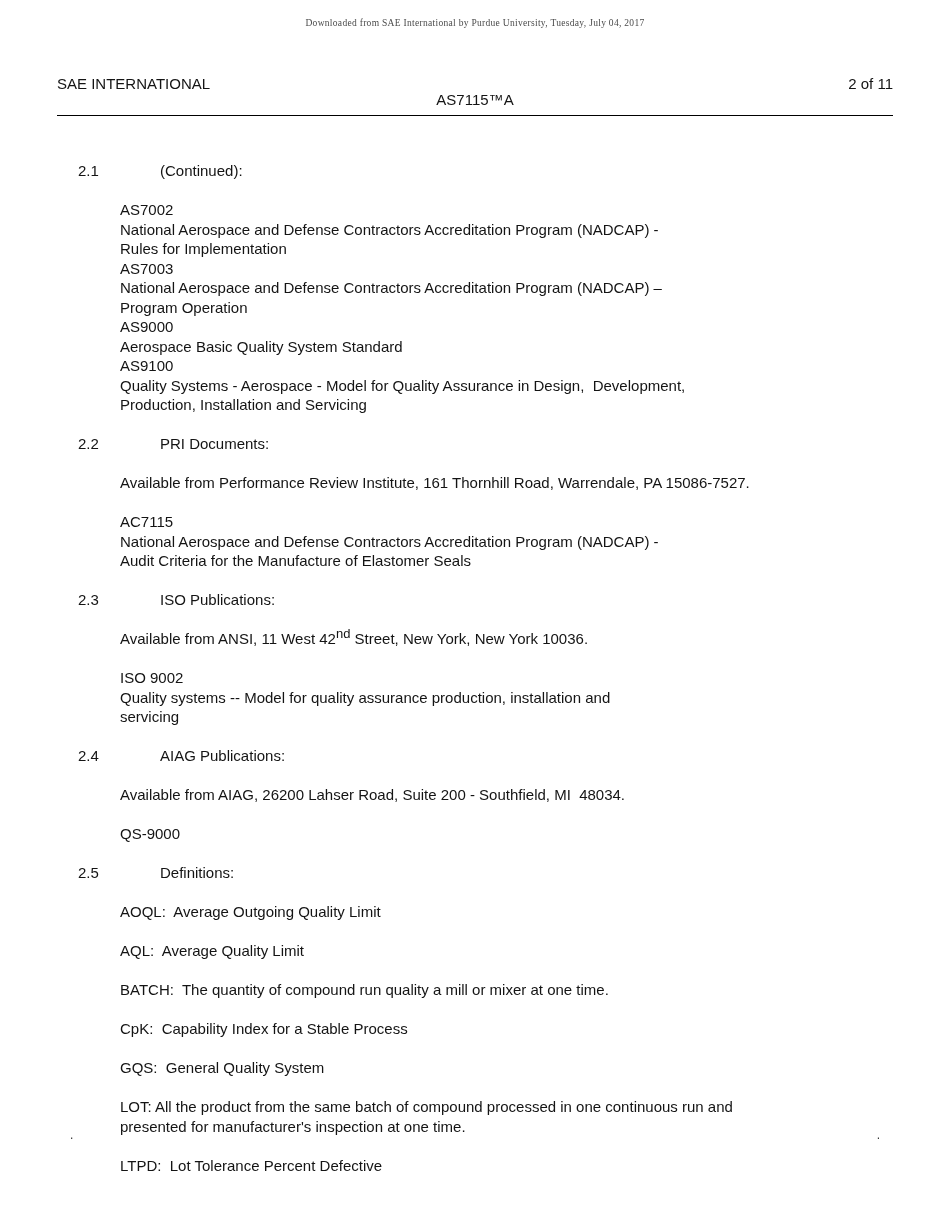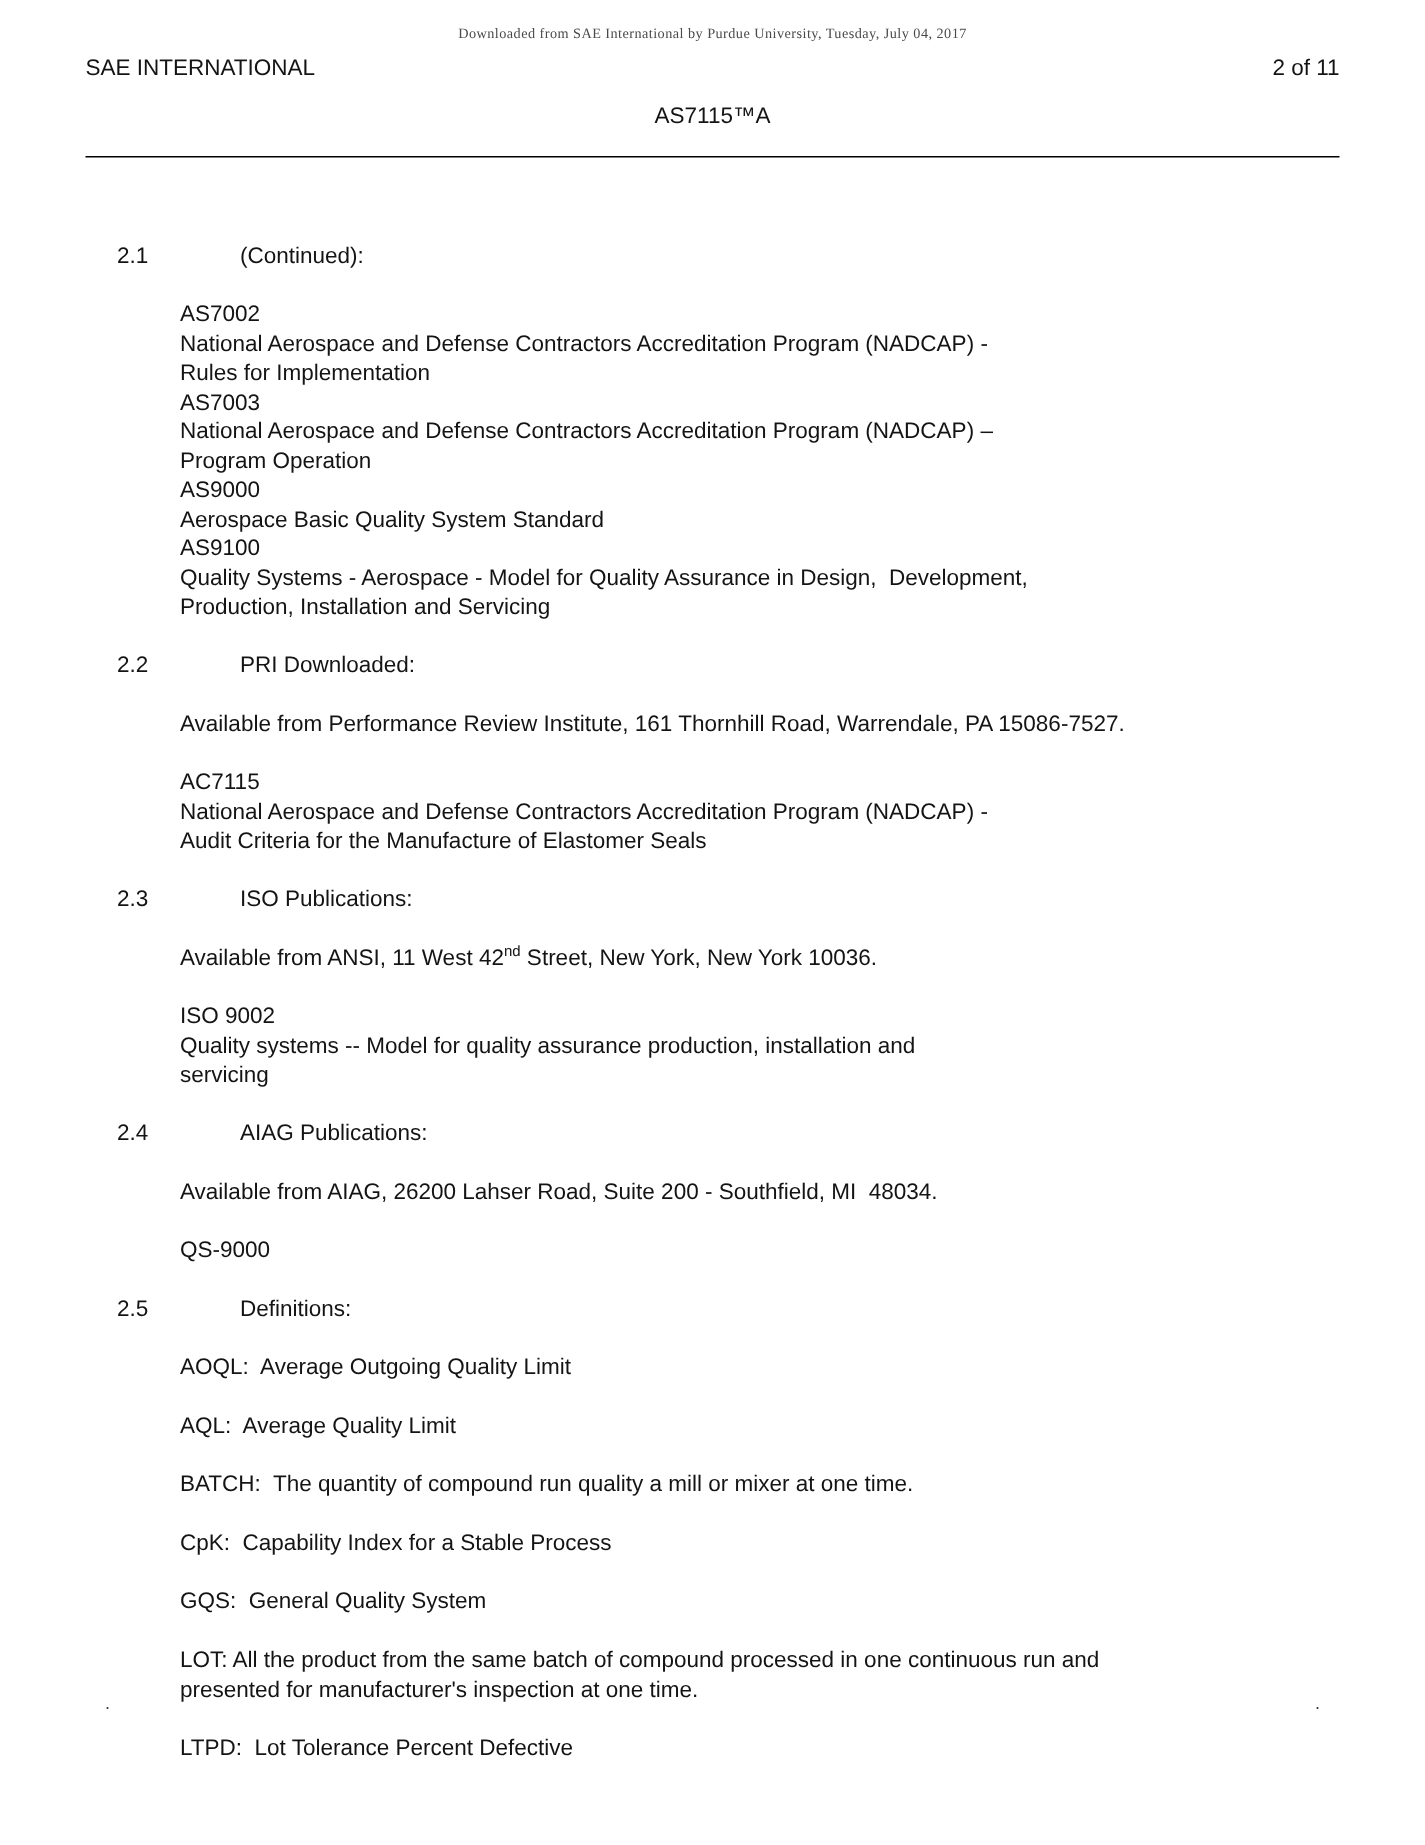--- a/index.html
+++ b/index.html
@@ -17,43 +17,43 @@
     top: 14px; left: 0;
     width: 100%;
     text-align: center;
     font-family: "Liberation Serif", serif;
     font-size: 9.5px;
     color: #4a4a4a;
     letter-spacing: 0.3px;
   }
   .header {
     position: absolute;
-    top: 36px; left: 57px; right: 57px;
+    top: 58px; left: 57px; right: 57px;
     display: flex;
-    align-items: flex-start;
-    padding-bottom: 16px;
+    align-items: center;
+    padding-bottom: 5px;
     border-bottom: 1.6px solid #000;
   }
   .h-left   { flex: 1; text-align: left; }
   .h-center { flex: 1; text-align: center; margin-top: 32px; }
   .h-right  { flex: 1; text-align: right; }
   .content {
     position: absolute;
     top: 75px; left: 78px; right: 57px;
     padding-top: 86px;
   }
   .sec-head { display: flex; margin-bottom: 19.5px; gap: 40px; }
   .sec-num  { width: 42px; flex-shrink: 0; }
   .sec-body { margin-left: 42px; }
   .block { margin-bottom: 19.5px; white-space: pre-wrap; }
   .term-group { margin-bottom: 19.5px; }
   .term-row { display: flex; flex-direction: column; }
   .term { width: 84px; flex-shrink: 0; }
   .def  { flex: 1; white-space: pre-wrap; }
-  sup.ord { font-size: 10px; vertical-align: super; line-height: 0; }
+  sup.ord { font-size: 13px; vertical-align: super; line-height: 0; }
   .corner-dot { position: absolute; top: 1126px; font-size: 12px; color: #333; }
   .dot-left  { left: 70px; }
   .dot-right { right: 70px; }
 </style>
 </head>
 <body>
 
 <div class="page">
 
   <div class="watermark">Downloaded from SAE International by Purdue University, Tuesday, July 04, 2017</div>
@@ -92,21 +92,21 @@
             <span class="def">Quality Systems - Aerospace - Model for Quality Assurance in Design,  Development,
 Production, Installation and Servicing</span>
           </div>
         </div>
       </div>
     </div>
 
     <div class="section">
       <div class="sec-head">
         <span class="sec-num">2.2</span>
-        <span class="sec-title">PRI Downloaded:</span>
+        <span class="sec-title">PRI Documents:</span>
       </div>
       <div class="sec-body">
         <div class="block">Available from Performance Review Institute, 161 Thornhill Road, Warrendale, PA 15086-7527.</div>
         <div class="term-group">
           <div class="term-row">
             <span class="term">AC7115</span>
             <span class="def">National Aerospace and Defense Contractors Accreditation Program (NADCAP) -
 Audit Criteria for the Manufacture of Elastomer Seals</span>
           </div>
         </div>

